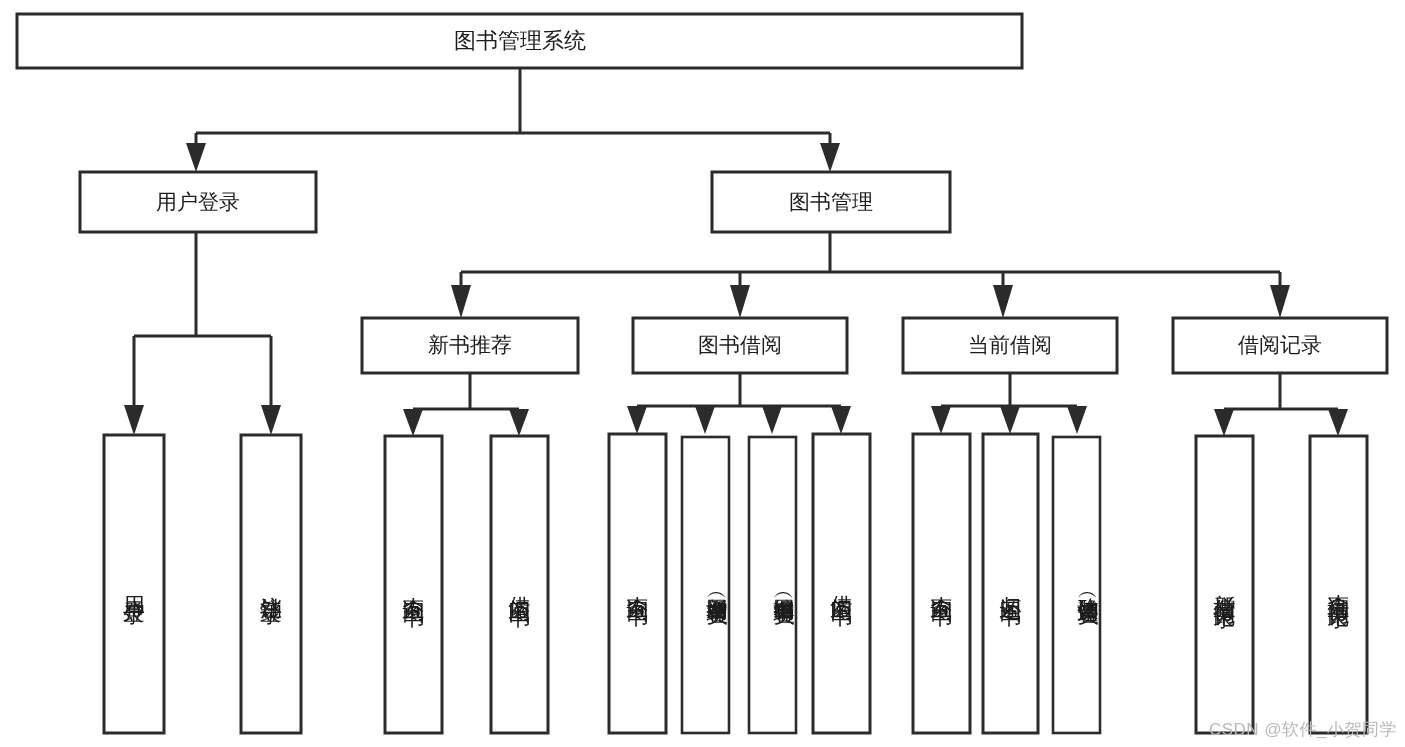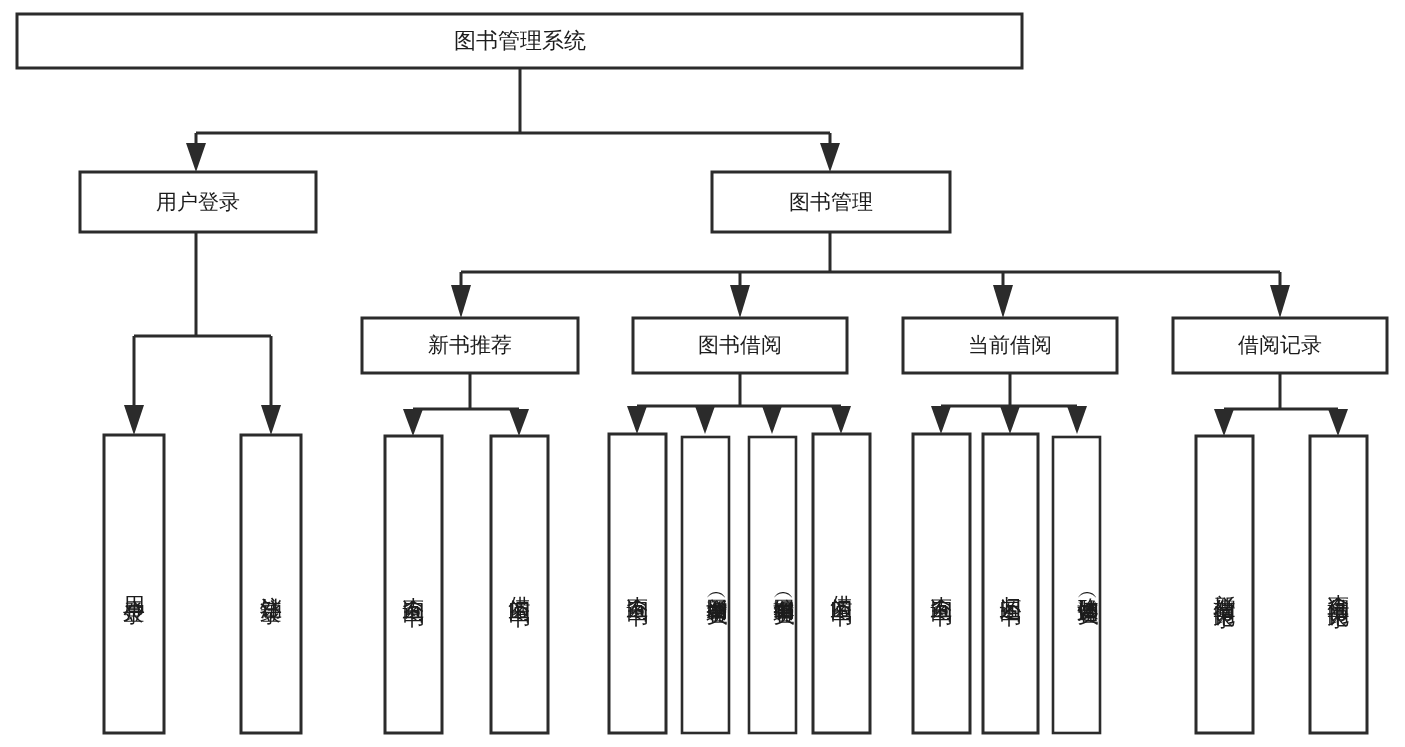--- a/index.html
+++ b/index.html
@@ -216,14 +216,15 @@
   <div class="leaf-label tall" style="left:749px; top:437px; width:47px; height:296px; align-items:flex-start;">编辑图书（管理员）</div>
   <div class="leaf-label" style="left:813px; top:434px; width:57px; height:299px;">借阅图书</div>
 
   <div class="leaf-label" style="left:913px; top:434px; width:57px; height:299px;">查询图书</div>
   <div class="leaf-label" style="left:983px; top:434px; width:55px; height:299px;">归还图书</div>
   <div class="leaf-label tall" style="left:1053px; top:437px; width:47px; height:296px; align-items:flex-start;">确认归还（管理员）</div>
 
   <div class="leaf-label" style="left:1196px; top:436px; width:57px; height:297px;">新增借阅记录</div>
   <div class="leaf-label" style="left:1310px; top:436px; width:57px; height:297px;">查询借阅记录</div>
 
+  <div class="watermark">CSDN @软件_小贺同学</div>
 
 </div>
 
 </body></html>

